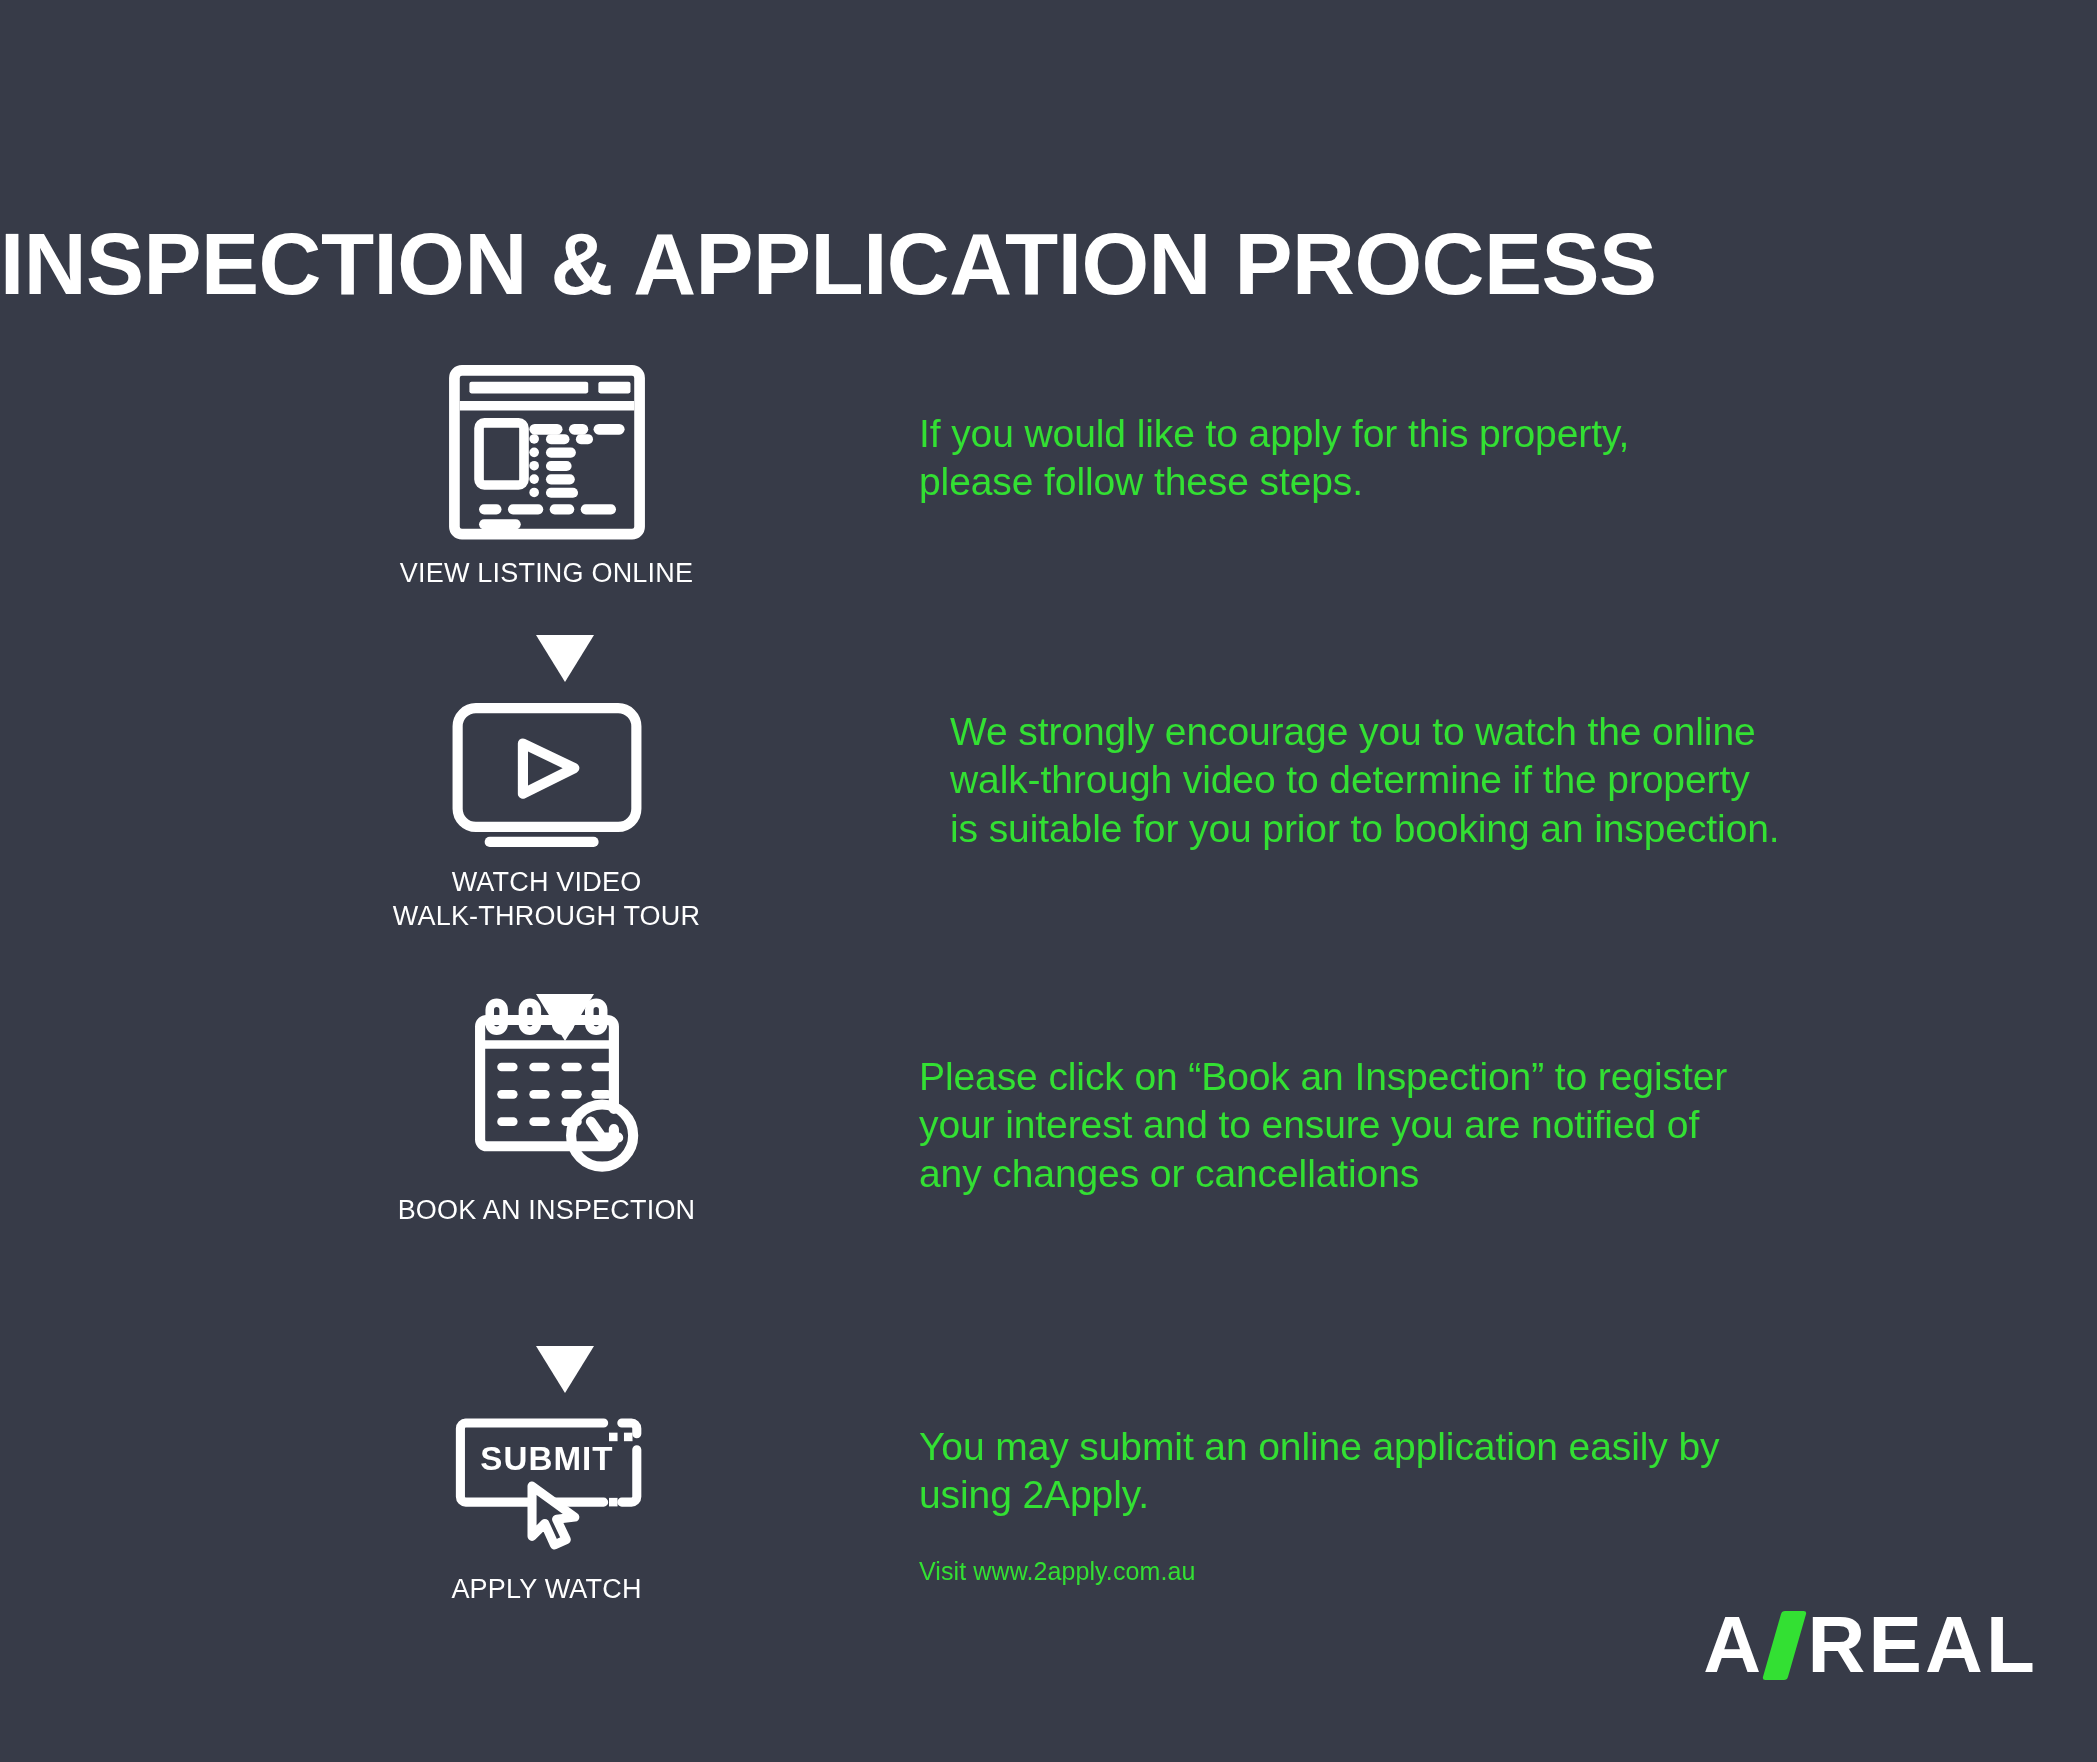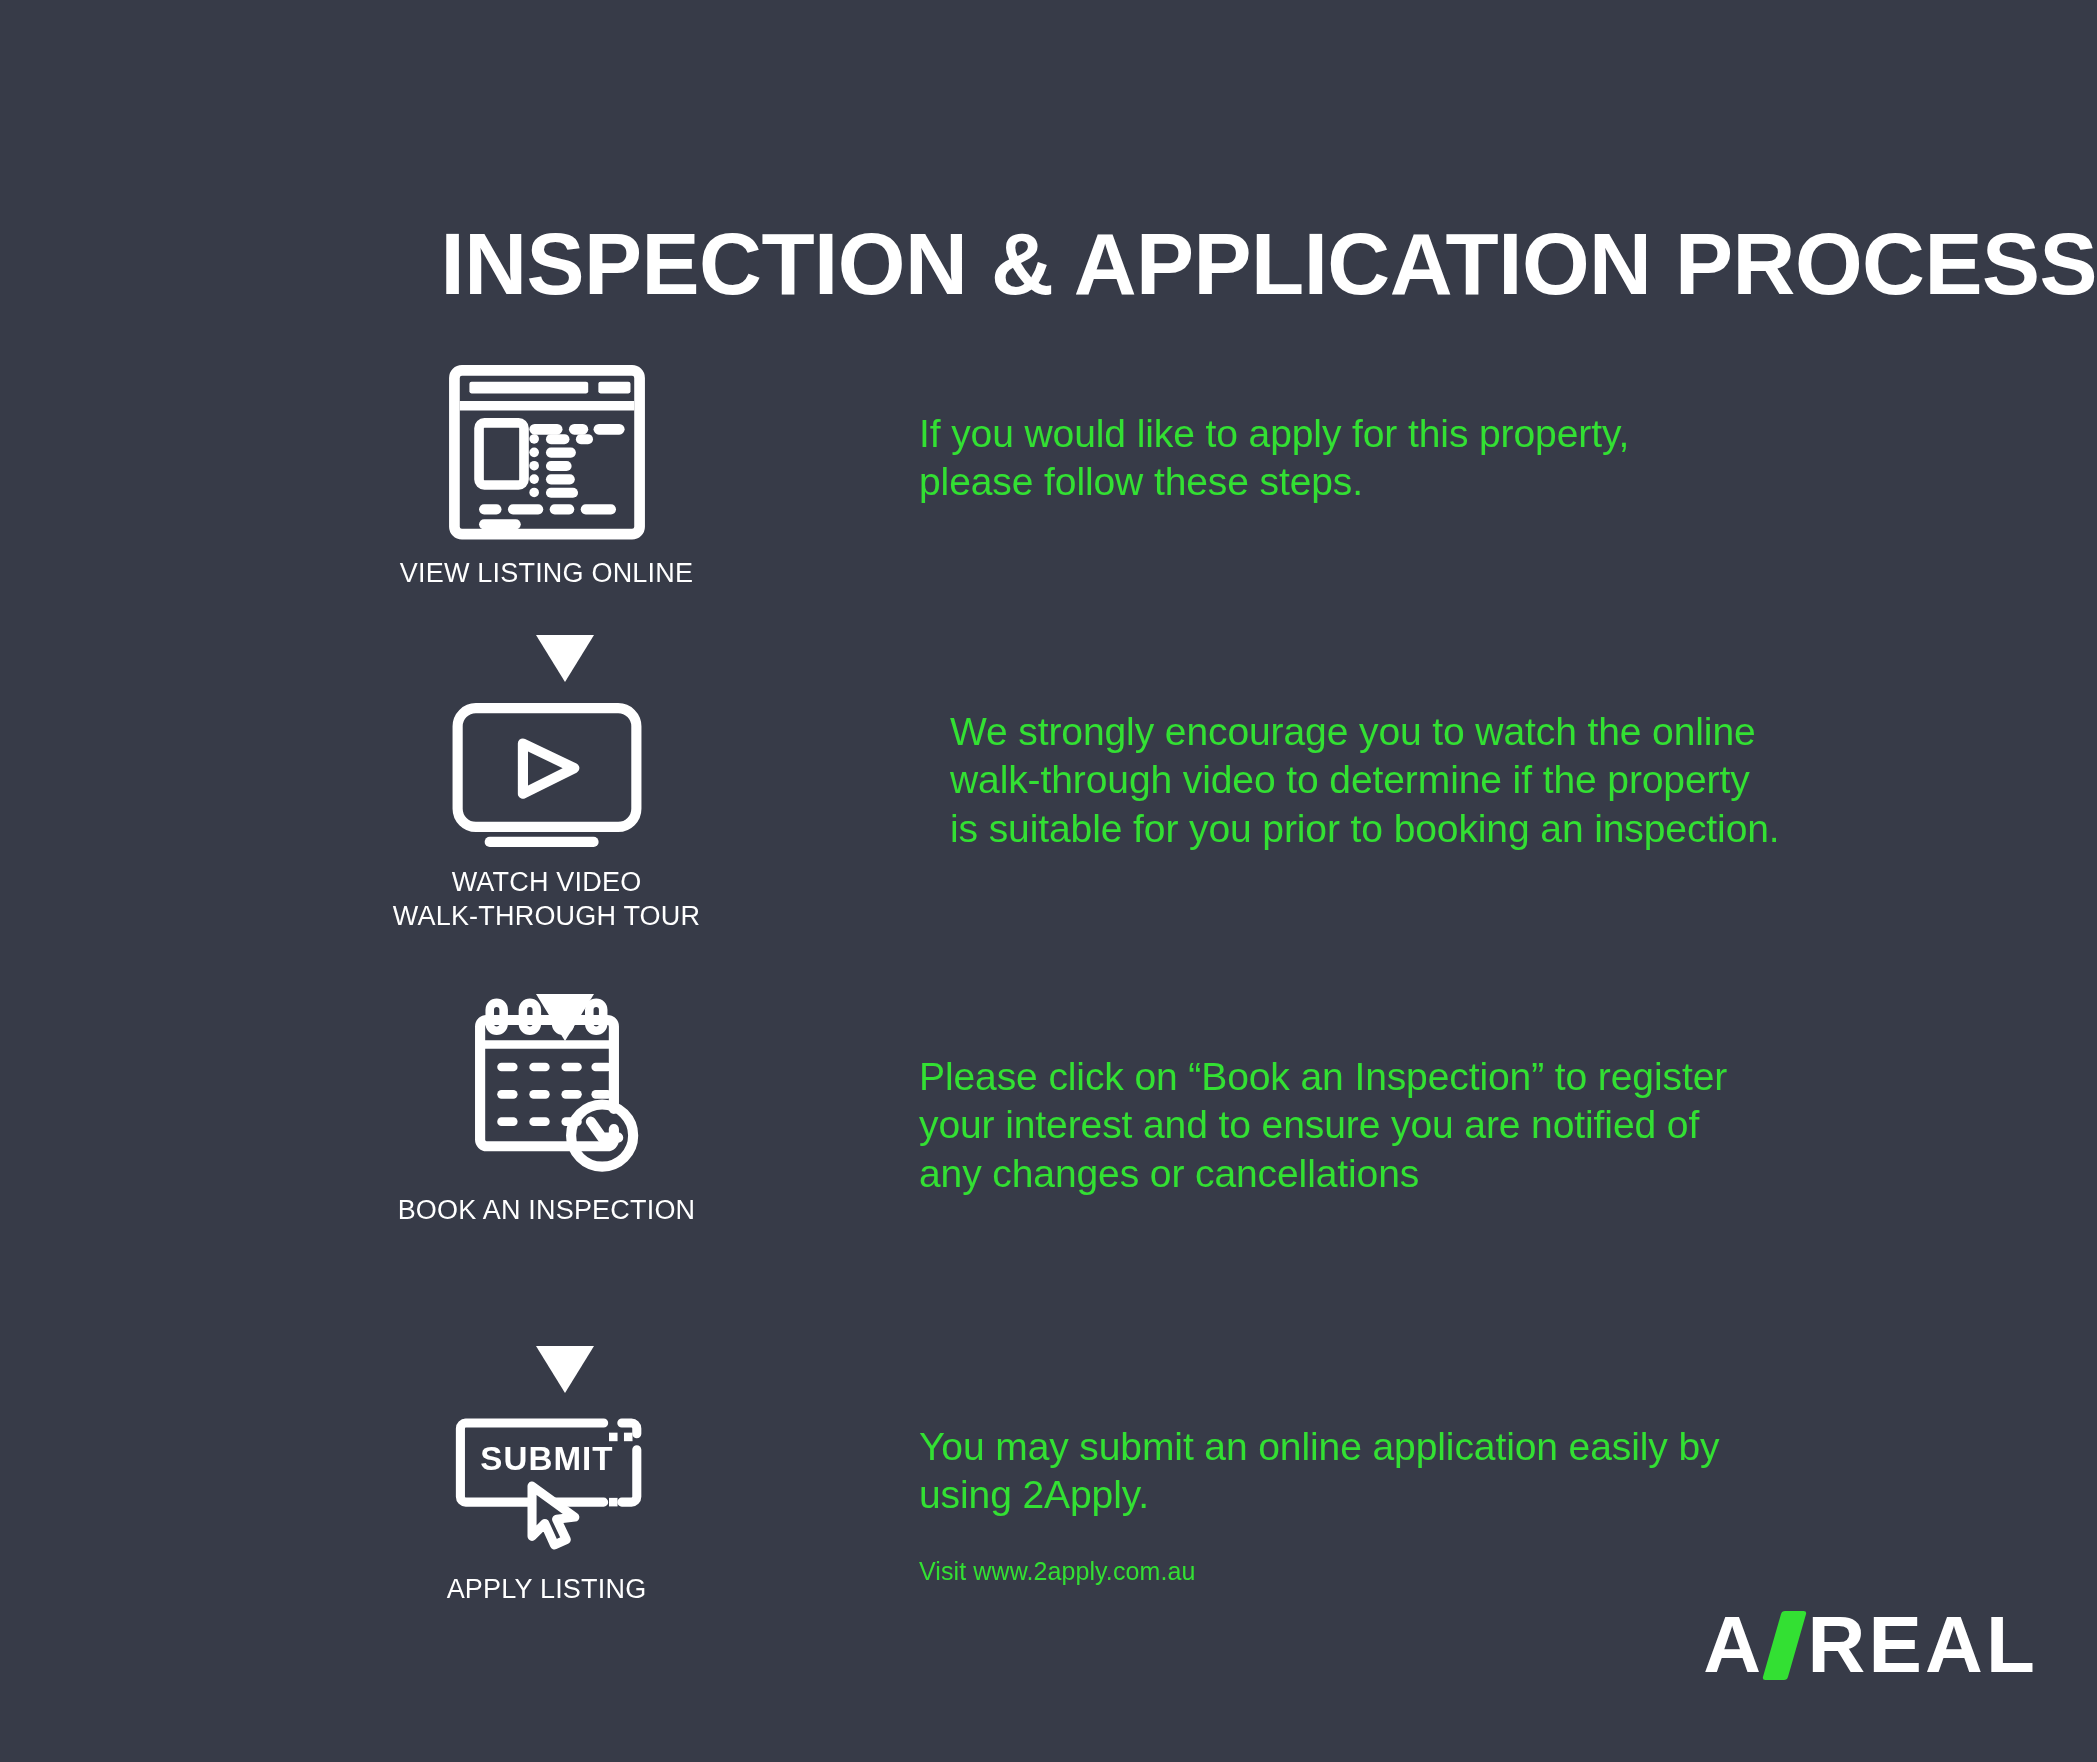--- a/index.html
+++ b/index.html
@@ -20,21 +20,21 @@
     background: #373b48;
     overflow: hidden;
   }
 
   
   #title {
     position: absolute;
     left: 0;
     top: 160px;
     width: 100%;
-    text-align: right;
+    text-align: left;
     color: #ffffff;
     font-weight: 700;
     font-size: 87px;
     letter-spacing: -0.5px;
     line-height: 1.05;
     white-space: nowrap;
   }
 
   
   .step-block {
@@ -240,21 +240,21 @@
 
         <rect x="306" y="48" width="16" height="16" fill="#ffffff"></rect>
         <rect x="334" y="48" width="16" height="16" fill="#ffffff"></rect>
         <rect x="306" y="170" width="16" height="16" fill="#ffffff"></rect>
 
         <text x="190" y="118" text-anchor="middle" font-family="'Liberation Sans', sans-serif" font-size="62" font-weight="700" letter-spacing="2" fill="#ffffff">SUBMIT</text>
 
         <path d="M162 148 L162 242 L186 218 L204 258 L226 248 L208 210 L242 206 Z" fill="#373b48" stroke="#ffffff" stroke-width="17" stroke-linejoin="round" stroke-linecap="round"></path>
       </svg>
     </div>
-    <div class="step-label">APPLY LISTING</div>
+    <div class="step-label">APPLY WATCH</div>
   </div>
 
   <div class="copy" style="top:410px;">If you would like to apply for this property,
 please follow these steps.</div>
   <div class="copy" style="top:708px;margin-left:31px;">We strongly encourage you to watch the online
 walk-through video to determine if the property
 is suitable for you prior to booking an inspection.</div>
   <div class="copy" style="top:1053px;">Please click on “Book an Inspection” to register
 your interest and to ensure you are notified of
 any changes or cancellations</div>

